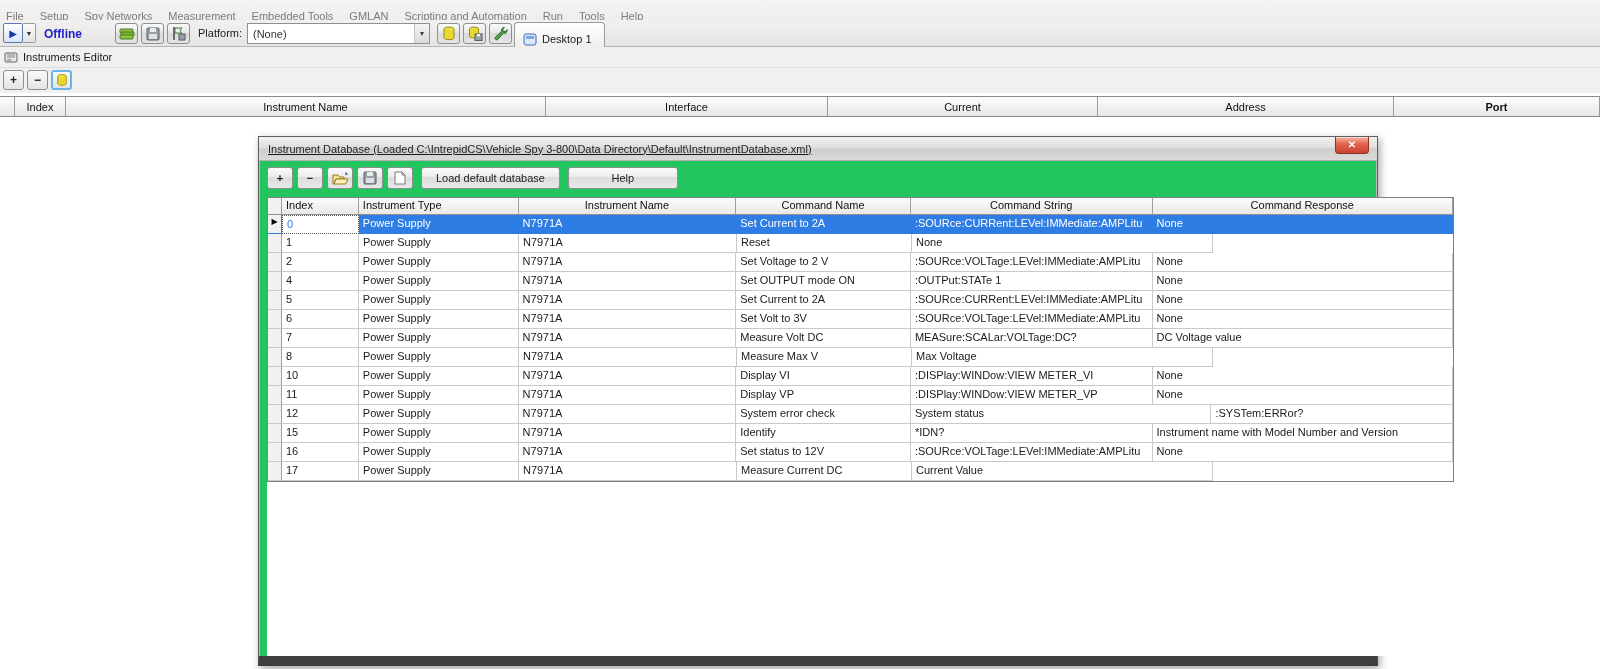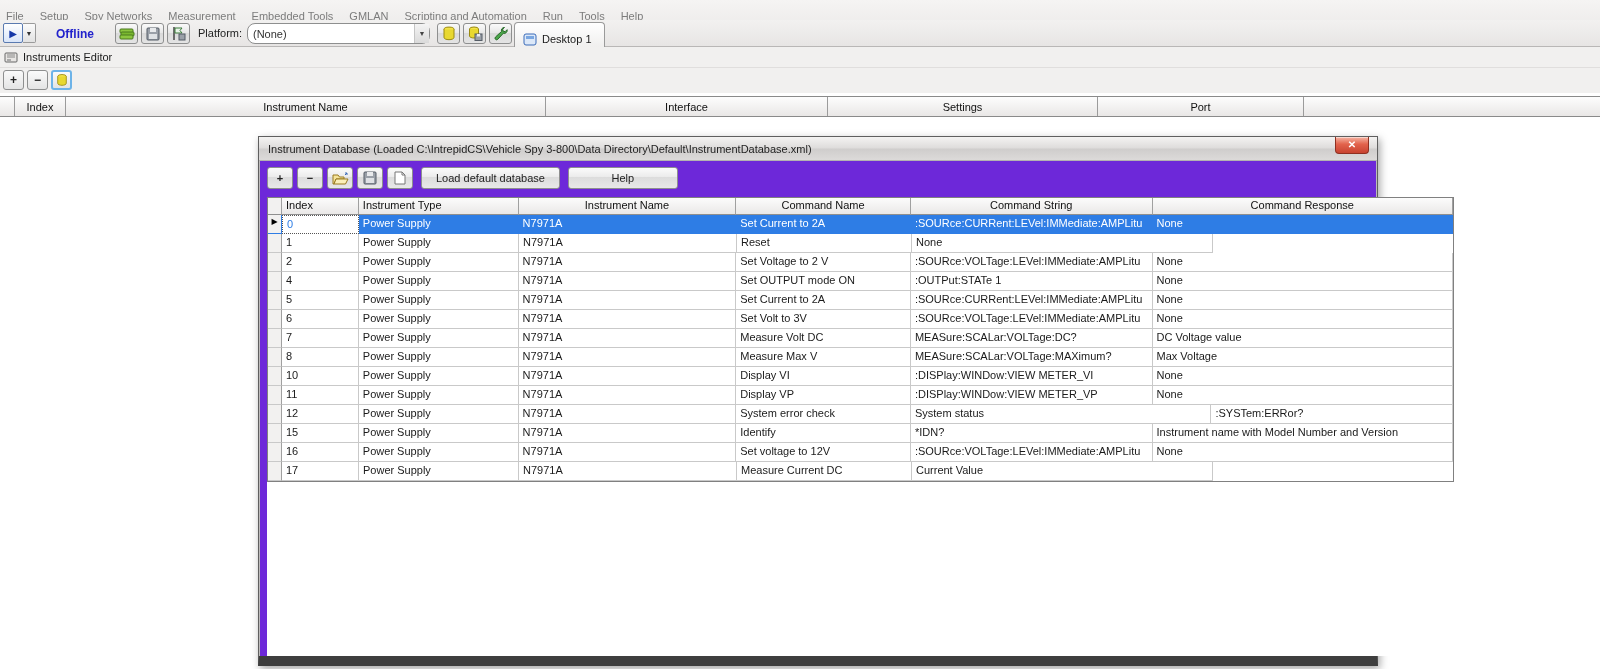--- a/index.html
+++ b/index.html
@@ -15,27 +15,27 @@
   
   .toolbar { position:absolute; left:0; top:20px; width:1600px; height:27px;
     background:linear-gradient(#f2f1f0,#e7e5e4); border-bottom:1px solid #b9b7b6; }
   .playwrap { position:absolute; left:3px; top:3px; height:20px; display:flex; }
   .playbtn { width:20px; height:20px; border:1px solid #5a7ab0; border-radius:2px;
     background:linear-gradient(#ffffff,#d8e4f8); color:#1638a8; font-size:10px;
     display:flex; align-items:center; justify-content:center; }
   .playdrop { width:13px; height:20px; border:1px solid #9a9a9a; border-left:none; border-radius:0 2px 2px 0;
     background:linear-gradient(#fbfbfb,#e2e2e2); font-size:7px; color:#333;
     display:flex; align-items:center; justify-content:center; }
-  .offline { position:absolute; left:56px; top:7px; color:#2222cc; font-weight:bold; font-size:12px; }
+  .offline { position:absolute; left:44px; top:7px; color:#2222cc; font-weight:bold; font-size:12px; }
   .tb-btn { position:absolute; top:3px; width:23px; height:21px; border:1px solid #8e8f8f; border-radius:3px;
     background:linear-gradient(#fafafa,#e8e8e8 45%,#d9d9d9 46%,#e4e4e4);
     display:flex; align-items:center; justify-content:center; }
   .platform-label { position:absolute; left:198px; top:7px; color:#222; }
   .platform-select { position:absolute; left:247px; top:3px; width:183px; height:21px; background:#fff;
-    border:1px solid #8e8f8f; border-radius:8px; display:flex; align-items:center; }
+    border:1px solid #8e8f8f; border-radius:0; display:flex; align-items:center; }
   .platform-select .val { flex:1; padding-left:5px; color:#333; }
   .platform-select .arrow { width:15px; height:100%; border-left:1px solid #c5c5c5;
     background:linear-gradient(#f4f4f4,#dadada); font-size:7px; color:#444;
     display:flex; align-items:center; justify-content:center; }
   .desktab { position:absolute; left:514px; top:2px; height:25px; padding:8px 12px 0 8px;
     background:linear-gradient(#ffffff,#f0efee); border:1px solid #9a9a9a; border-bottom:none;
     border-radius:4px 4px 0 0; display:flex; align-items:center; gap:5px; }
 
   
   .editorbar { position:absolute; left:0; top:47px; width:1600px; height:21px; background:#f1f0ef;
@@ -51,21 +51,21 @@
     border-top:1px solid #8a8a8a; border-bottom:1px solid #8a8a8a;
     background:linear-gradient(#fdfdfd,#e9e7e6); }
   .main-header .hc { height:100%; border-right:1px solid #9b9b9b; display:flex; align-items:center;
     justify-content:center; color:#111; overflow:hidden; }
   .main-body { position:absolute; left:0; top:117px; width:1600px; height:552px; background:#fff; }
 
   
   .dialog { position:absolute; left:258px; top:136px; width:1120px; height:530px;
     border:1px solid #5f5f5f; border-bottom:10px solid #3e3e3e;
     box-shadow:inset 1px 0 0 #bdbbba, inset -1px 0 0 #bdbbba, 2px 3px 8px rgba(0,0,0,.35);
-    background:#6d28d9; }
+    background:#22c55e;text-decoration:underline; }
   .dlg-title { position:relative; height:24px; background:linear-gradient(#f4f3f2,#dedcdb 48%,#cfcdcc 52%,#dcdad9);
     border-bottom:1px solid #b4b2b1; display:flex; align-items:center; padding-left:9px; color:#222; }
   .dlg-close { position:absolute; right:8px; top:0; width:34px; height:17px;
     background:linear-gradient(#f6b5a4,#e2634c 45%,#c84331); border:1px solid #8f3021; border-top:none;
     border-radius:0 0 4px 4px; color:#fff; font-size:10px; font-weight:bold; text-align:center; line-height:15px;
     box-shadow:inset 0 1px 0 rgba(255,255,255,.5); }
   .dlg-toolbar { position:absolute; left:8px; top:30px; height:26px; display:flex; gap:4px; }
   .dbtn { height:22px; min-width:26px; border:1px solid #8e8f8f; border-radius:3px;
     background:linear-gradient(#fbfbfb,#ebebeb 45%,#dcdcdc 46%,#e8e8e8);
     display:flex; align-items:center; justify-content:center; font-weight:bold; color:#222; }
@@ -214,22 +214,23 @@
         </svg>
     </span>
   </div>
 </div>
 
 <div class="main-header" id="main-header">
     <div class="hc" style="width: 15px;"></div>
     <div class="hc" style="width: 51px;">Index</div>
     <div class="hc" style="width: 480px;">Instrument Name</div>
     <div class="hc" style="width: 282px;">Interface</div>
-    <div class="hc" style="width: 270px;">Settings</div>
-    <div class="hc" style="width: 206px;">Port</div>
+    <div class="hc" style="width: 270px;">Current</div>
+    <div class="hc" style="width: 296px;">Address</div>
+    <div class="hc" style="width: 206px; font-weight: bold;">Port</div>
   </div>
 <div class="main-body"></div>
 
 <div class="dialog">
   <div class="dlg-title">
     <span>Instrument Database (Loaded C:\IntrepidCS\Vehicle Spy 3-800\Data Directory\Default\InstrumentDatabase.xml)</span>
     <div class="dlg-close">
       <span>✕</span>
     </div>
   </div>
@@ -344,21 +345,20 @@
             <div class="cell c3">Measure Volt DC</div>
             <div class="cell c4">MEASure:SCALar:VOLTage:DC?</div>
             <div class="cell c5">DC Voltage value</div>
           </div>
           <div class="grid-row">
             <div class="cell marker"></div>
             <div class="cell c0">8</div>
             <div class="cell c1">Power Supply</div>
             <div class="cell c2">N7971A</div>
             <div class="cell c3">Measure Max V</div>
-            <div class="cell c4">MEASure:SCALar:VOLTage:MAXimum?</div>
             <div class="cell c5">Max Voltage</div>
           </div>
           <div class="grid-row">
             <div class="cell marker"></div>
             <div class="cell c0">10</div>
             <div class="cell c1">Power Supply</div>
             <div class="cell c2">N7971A</div>
             <div class="cell c3">Display VI</div>
             <div class="cell c4">:DISPlay:WINDow:VIEW METER_VI</div>
             <div class="cell c5">None</div>
@@ -388,21 +388,21 @@
             <div class="cell c2">N7971A</div>
             <div class="cell c3">Identify</div>
             <div class="cell c4">*IDN?</div>
             <div class="cell c5">Instrument name with Model Number and Version</div>
           </div>
           <div class="grid-row">
             <div class="cell marker"></div>
             <div class="cell c0">16</div>
             <div class="cell c1">Power Supply</div>
             <div class="cell c2">N7971A</div>
-            <div class="cell c3">Set voltage to 12V</div>
+            <div class="cell c3">Set status to 12V</div>
             <div class="cell c4">:SOURce:VOLTage:LEVel:IMMediate:AMPLitu</div>
             <div class="cell c5">None</div>
           </div>
           <div class="grid-row">
             <div class="cell marker"></div>
             <div class="cell c0">17</div>
             <div class="cell c1">Power Supply</div>
             <div class="cell c2">N7971A</div>
             <div class="cell c3">Measure Current DC</div>
             <div class="cell c5">Current Value</div>

